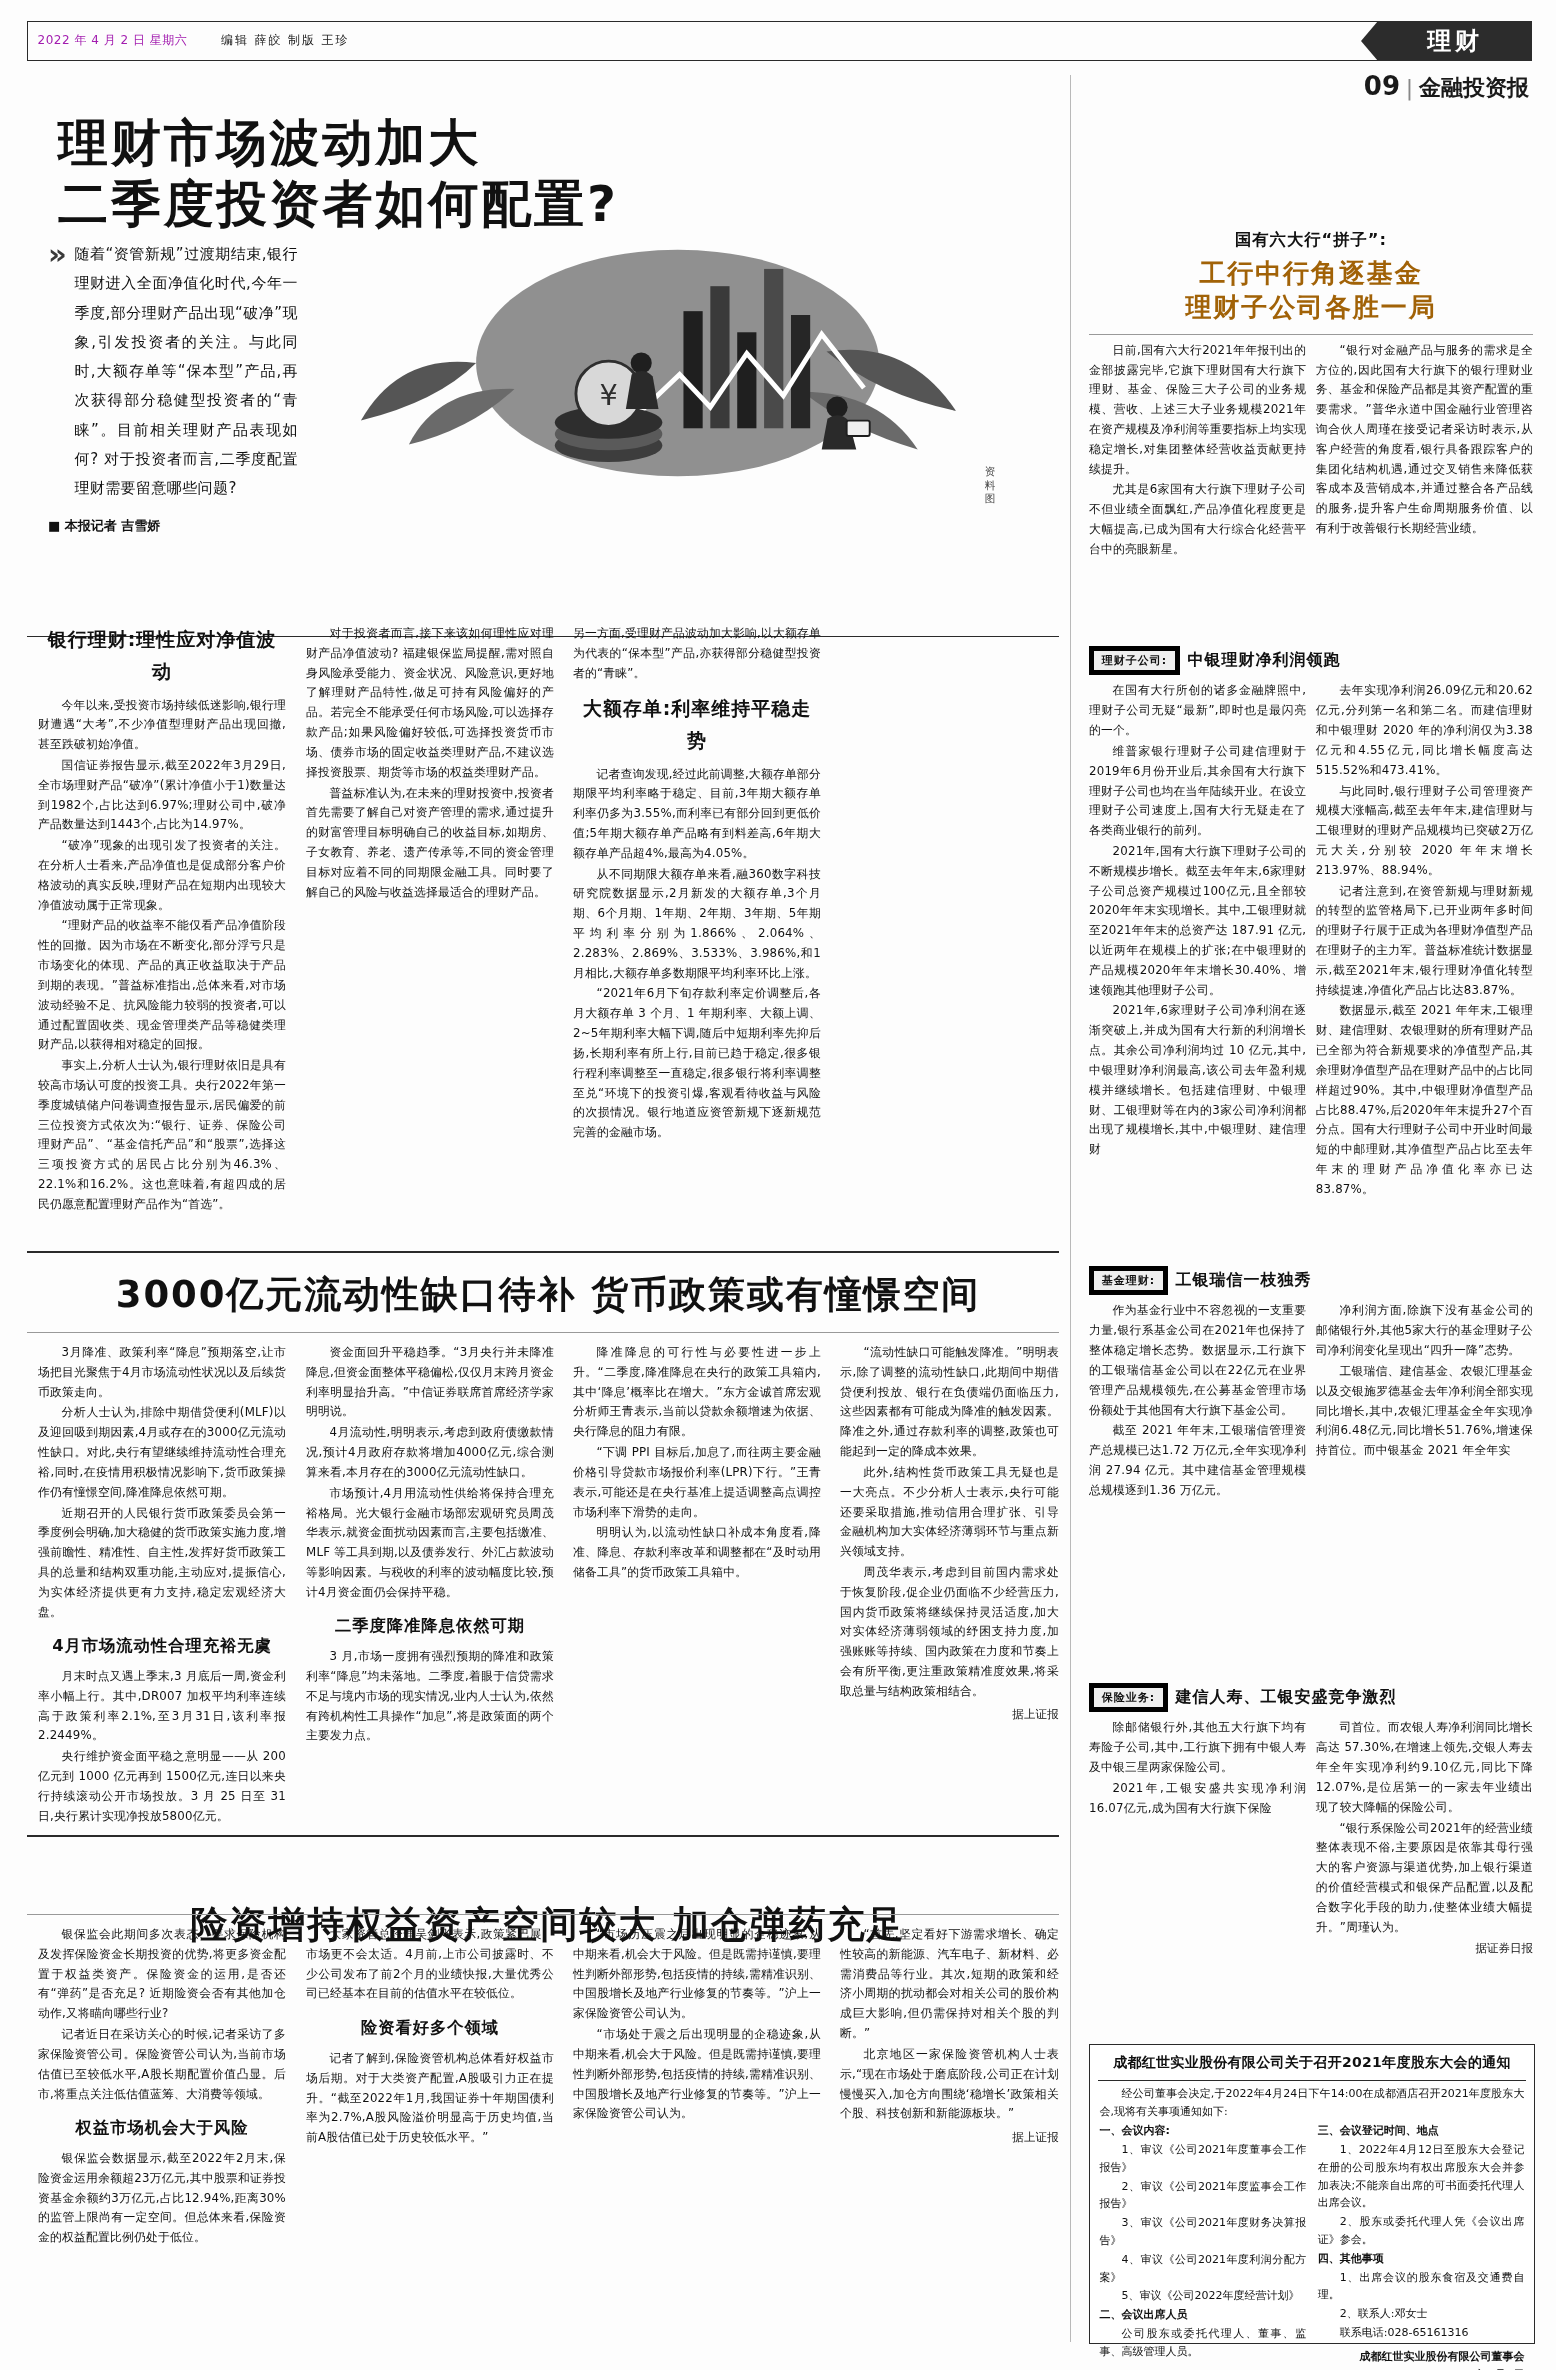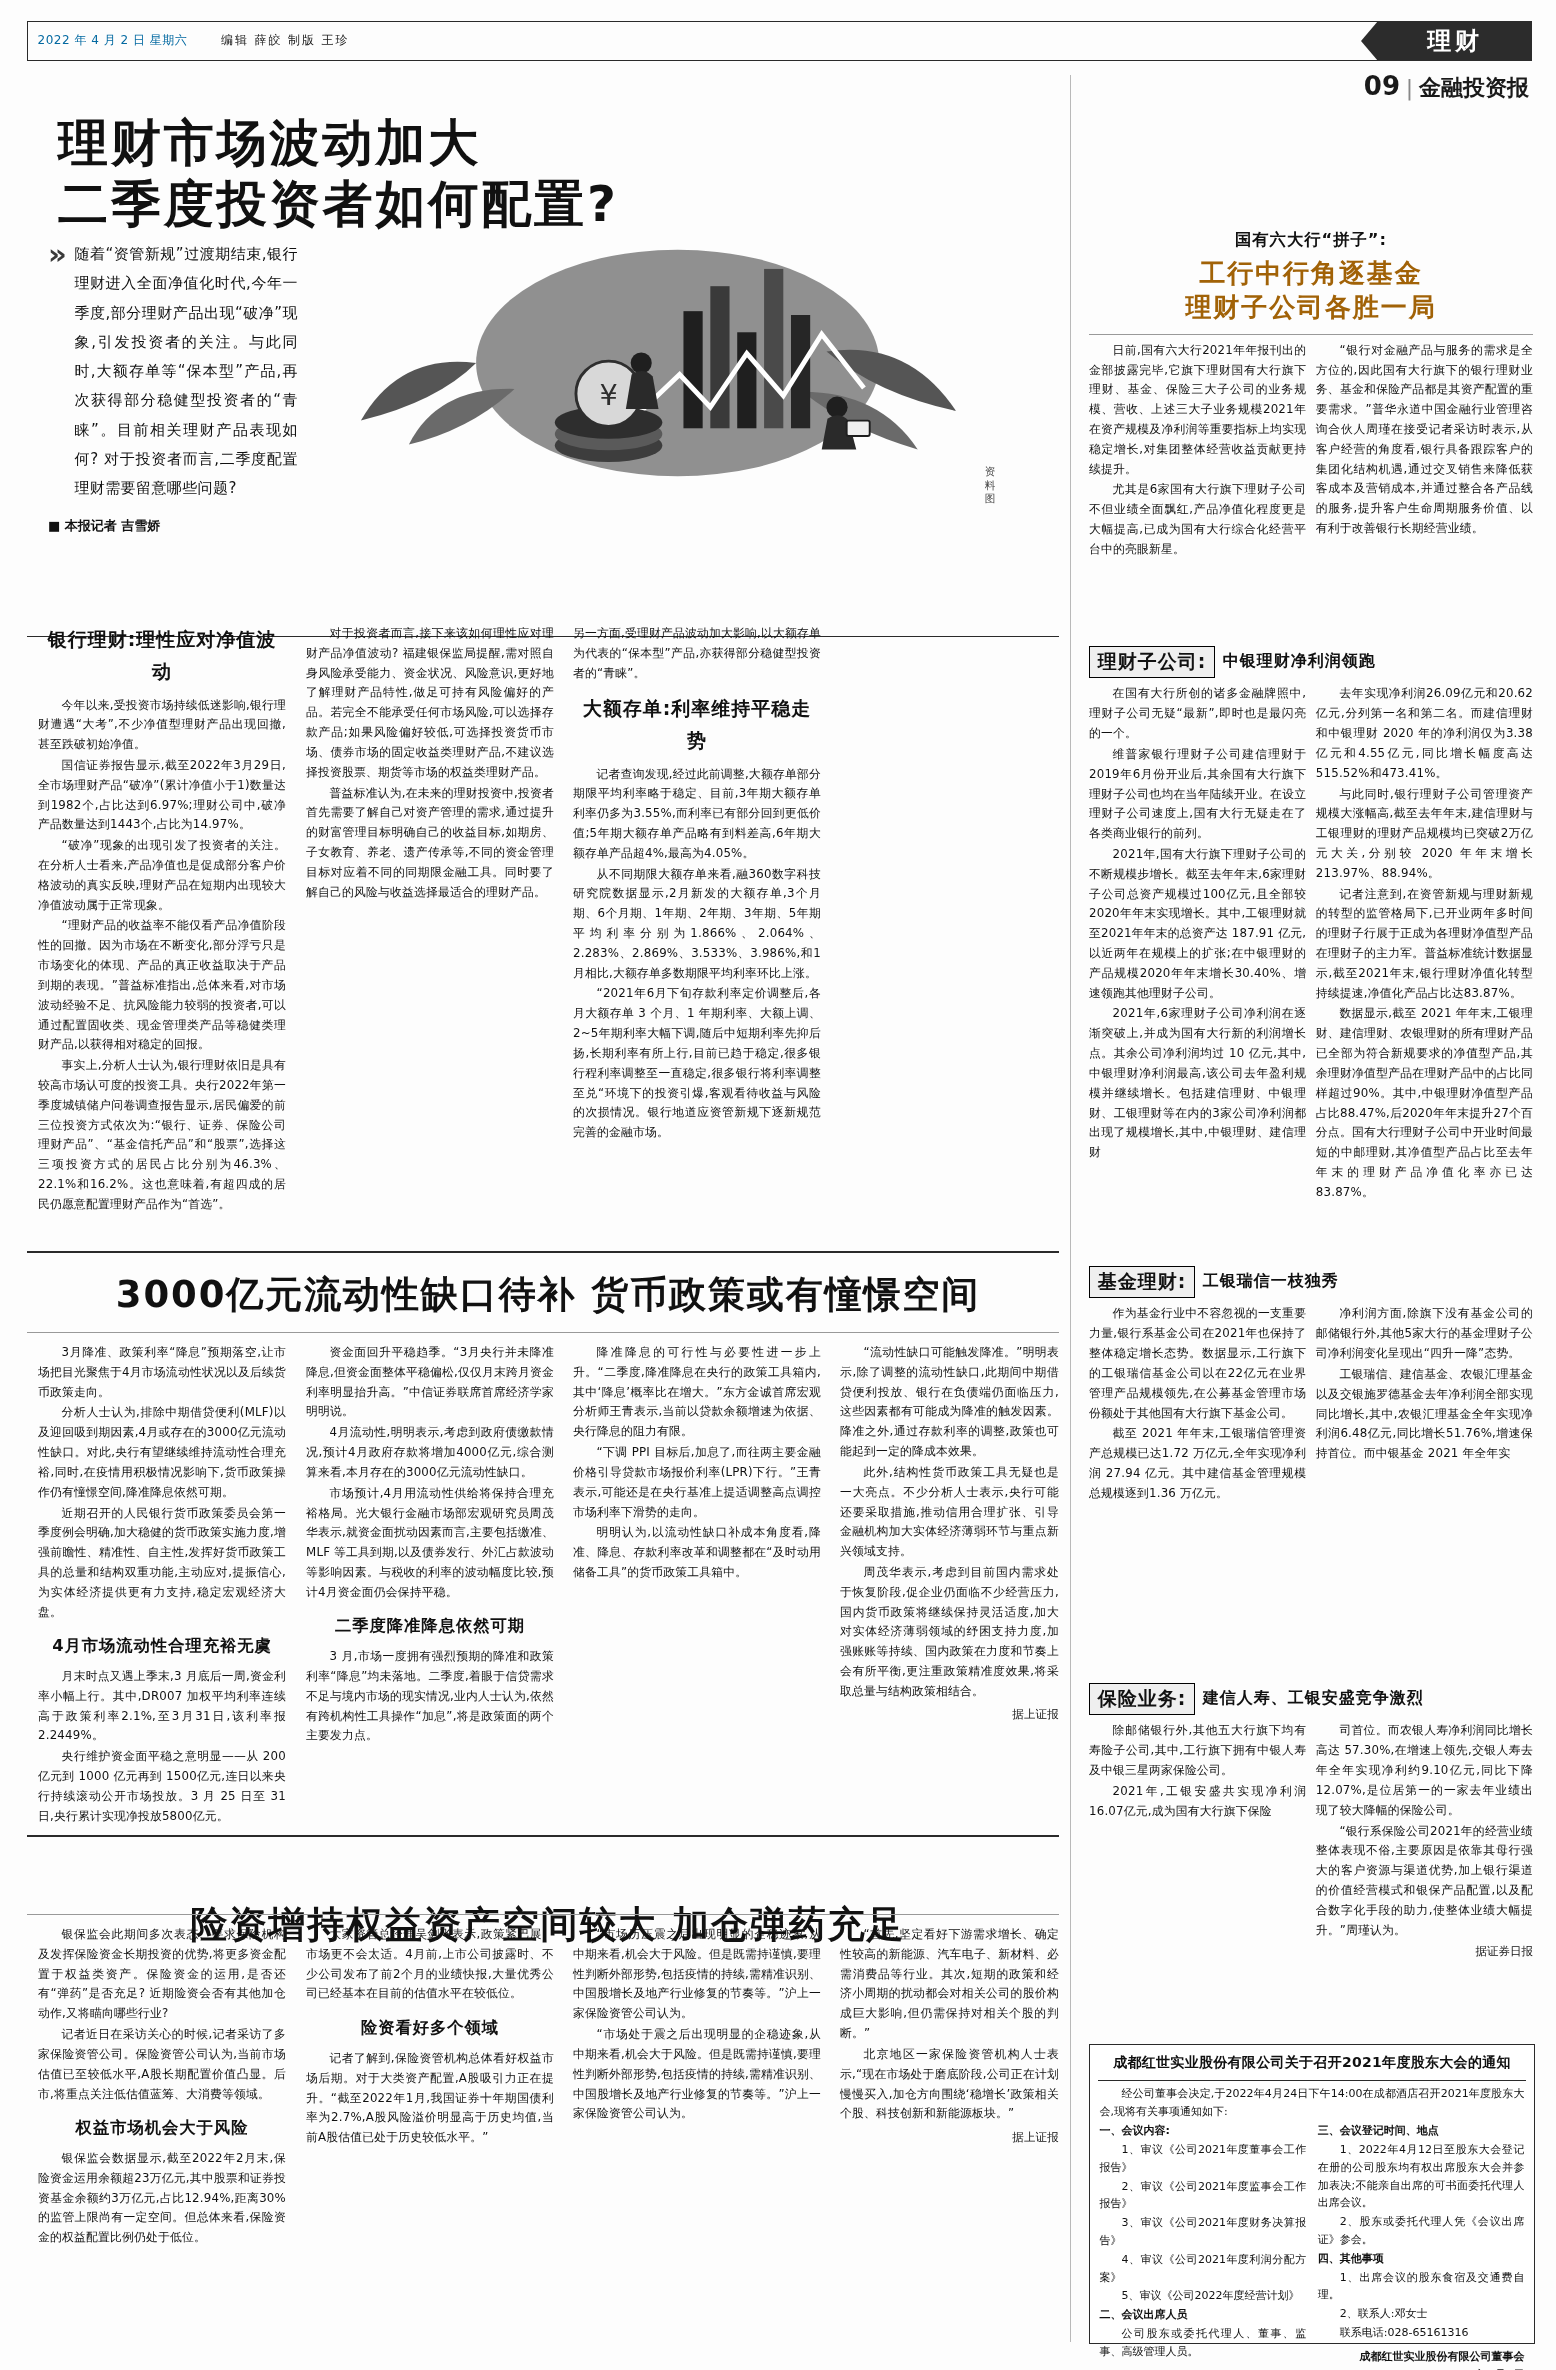--- a/index.html
+++ b/index.html
@@ -1,21 +1,21 @@
 <!DOCTYPE html>
 <html><head>
 <meta charset="utf-8">
 <style>
   html,body{margin:0;padding:0;background:#ffffff;}
   body{width:1556px;height:2371px;font-family:"DejaVu Sans","Liberation Sans",sans-serif;color:#111;}
   .page{position:relative;width:1556px;height:2371px;background:#fdfdfd;overflow:hidden;}
 
   
   .masthead{position:absolute;left:27px;top:21px;width:1503px;height:38px;border:1px solid #2a2a2a;}
-  .mast-date{position:absolute;left:9.6px;top:9.6px;font-size:12px;letter-spacing:0.5px;color:#0369a1;}
+  .mast-date{position:absolute;left:9.6px;top:9.6px;font-size:12px;letter-spacing:0.5px;color:#a21caf;}
   .mast-editors{position:absolute;left:193px;top:9.6px;font-size:12px;color:#1a1a1a;letter-spacing:1.9px;}
   .mast-flag{position:absolute;right:-1px;top:-1px;width:154px;height:40px;background:#2c2c2c;color:#fff;
              font-size:24px;font-weight:bold;letter-spacing:3.8px;display:flex;align-items:center;justify-content:center;}
   .mast-flag:after{content:"";position:absolute;left:-17.3px;top:0;border-top:20px solid transparent;
              border-bottom:20px solid transparent;border-right:17.3px solid #2c2c2c;}
   .pagenum{position:absolute;right:27px;top:71px;font-size:22px;font-weight:bold;color:#1a1a1a;}
   .pagenum .num{font-size:26px;}
   .pagenum .sep{color:#888;margin:0 5.8px;font-weight:normal;}
 
   
@@ -37,21 +37,21 @@
 
   
   .sub-h{font-size:19px;font-weight:bold;text-align:center;margin:0 0 7.7px 0;letter-spacing:1px;}
   .col{position:absolute;font-size:11.8px;line-height:1.68;text-align:justify;color:#111;letter-spacing:0.2px;}
   .col p{margin:0 0 1px 0;text-indent:2em;}
 
   
   .rail{position:absolute;}
   .rail-h1{font-size:16.3px;font-weight:bold;text-align:center;color:#111;letter-spacing:1px;}
   .rail-h2{font-size:26px;font-weight:bold;text-align:center;color:#a16207;letter-spacing:1.9px;line-height:1.3;}
-  .sec-label{display:inline-block;background:#efefef;border:1px solid #000000;padding:1.9px 7.7px;font-size:19px;
+  .sec-label{display:inline-block;background:#efefef;border:5px solid #000000;padding:1.9px 7.7px;font-size:11px;
              font-weight:bold;color:#111;letter-spacing:1px;}
   .sec-row{display:flex;align-items:center;gap:7.7px;margin-bottom:6.7px;}
   .sec-title{font-size:16px;font-weight:bold;letter-spacing:1px;}
   .rail p{margin:0 0 1px 0;font-size:11.8px;line-height:1.68;text-align:justify;text-indent:2em;letter-spacing:0.2px;}
 
   .bigtitle{position:absolute;font-size:37px;font-weight:bold;letter-spacing:1.9px;color:#111;}
 
   .src{font-size:11.5px;text-align:right;font-weight:normal;margin-top:3.8px;}
 
   

